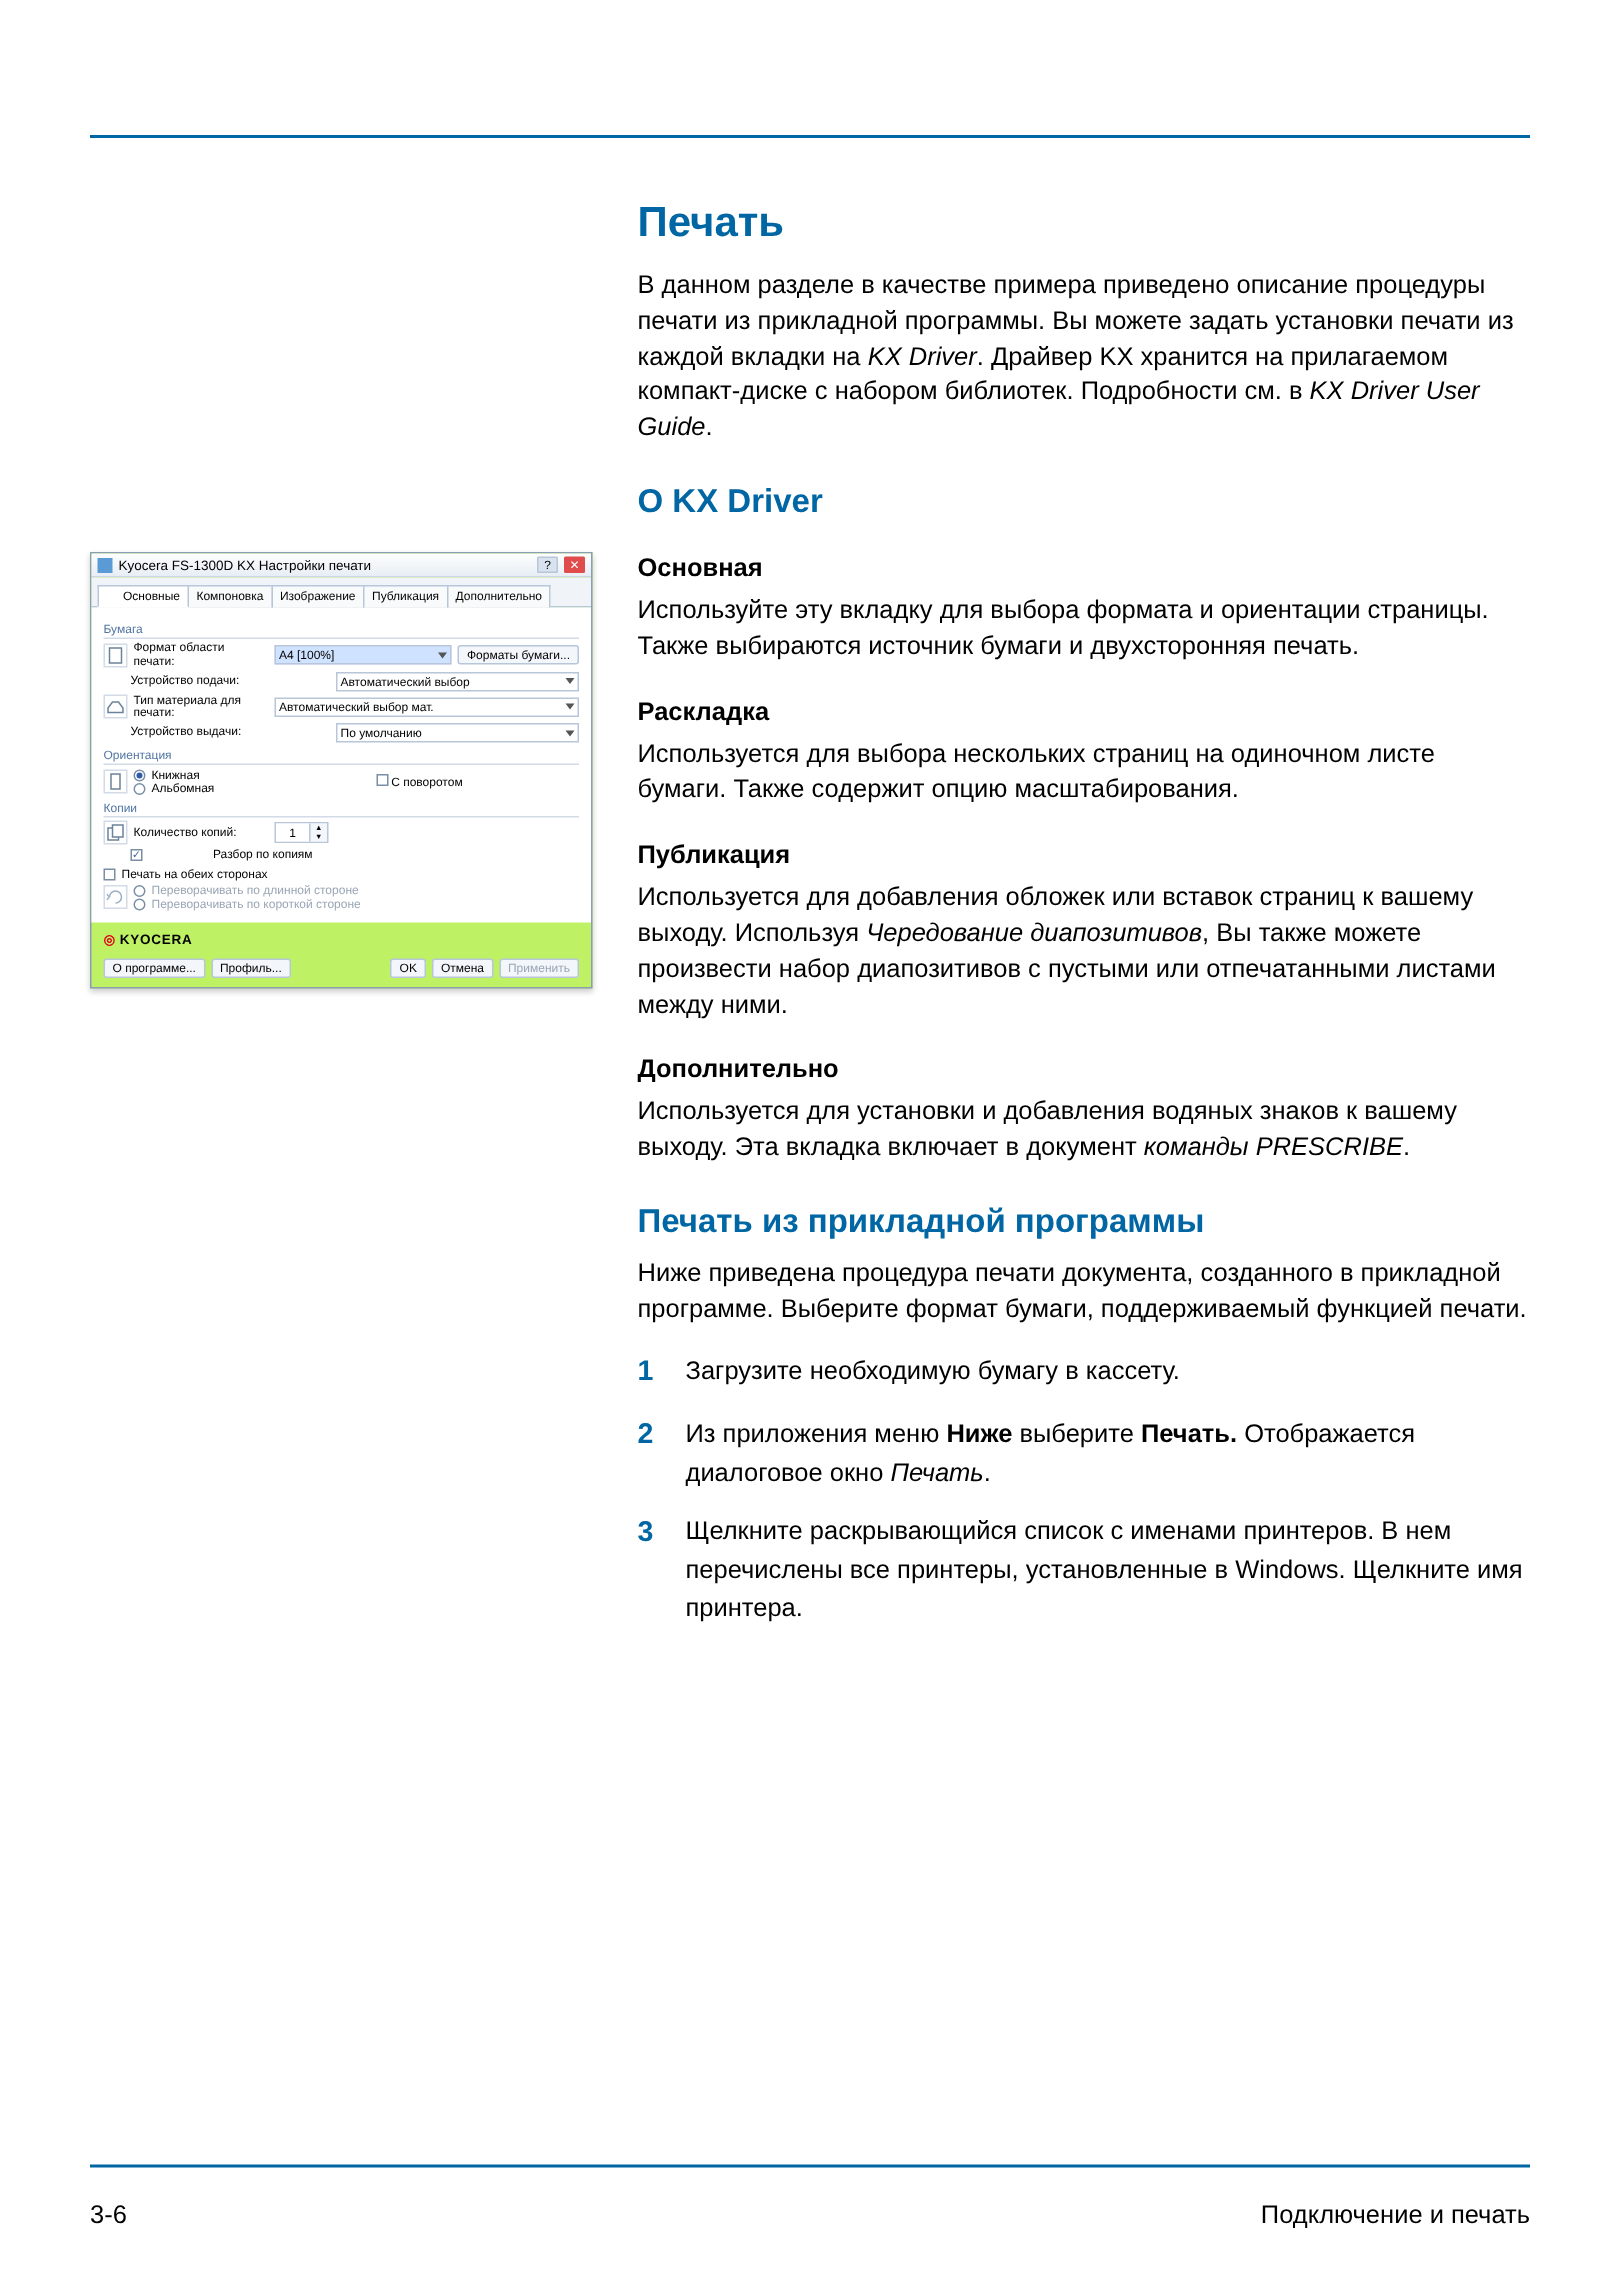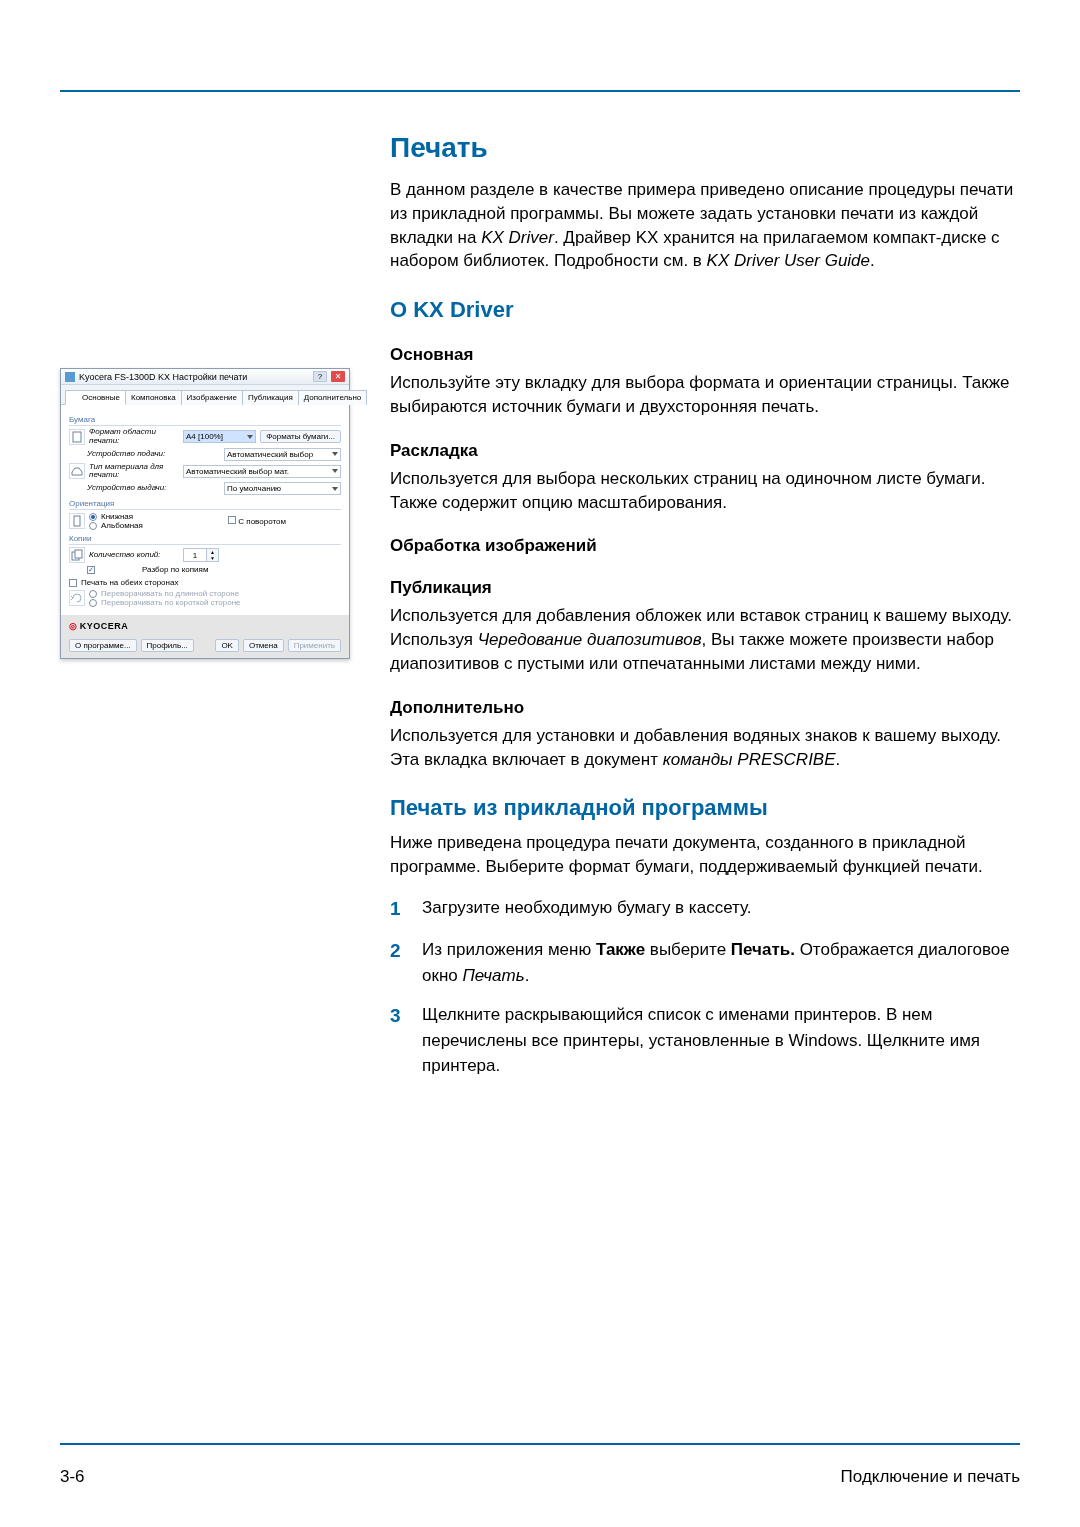--- a/index.html
+++ b/index.html
@@ -103,24 +103,24 @@
     border-top: 2px solid #0066a4;
     position: absolute;
     bottom: 82px;
     left: 60px;
     right: 60px;
   }
 
   
   .dialog {
     border: 1px solid #8a9db3;
-    background: #e5e5e5;
+    background: #bef264;
     font-size: 9px;
     color: #000;
-    width: 290px;
+    width: 335px;
     padding-bottom: 6px;
     box-shadow: 0 2px 4px rgba(0,0,0,0.2);
   }
   .dlg-titlebar {
     height: 16px;
     background: linear-gradient(#fdfefe,#e8eef5);
     border-bottom: 1px solid #ccd6e2;
     display: flex;
     align-items: center;
     padding: 0 4px;
@@ -198,21 +198,20 @@
   }
   .icon-box {
     width: 16px; height: 16px;
     border: 1px solid #d2dbe7;
     display:flex;align-items:center;justify-content:center;
   }
   .lbl {
     flex: 0 0 90px;
     font-size: 8px;
     line-height: 1.1;
-    font-style: italic;
   }
   .sel {
     flex: 1;
     border: 1px solid #b7c6d9;
     background: #fff;
     padding: 1px 2px;
     display:flex;
     justify-content: space-between;
     align-items: center;
     font-size: 8px;
@@ -440,21 +439,20 @@
     </p>
 
     <h2 class="section">О KX Driver</h2>
 
     <div class="subh">Основная</div>
     <p class="body">Используйте эту вкладку для выбора формата и ориентации страницы. Также выбираются источник бумаги и двухсторонняя печать.</p>
 
     <div class="subh">Раскладка</div>
     <p class="body">Используется для выбора нескольких страниц на одиночном листе бумаги. Также содержит опцию масштабирования.</p>
 
-    <div class="subh">Обработка изображений</div>
 
     <div class="subh">Публикация</div>
     <p class="body">
       <span>Используется для добавления обложек или вставок страниц к вашему выходу. Используя </span><span class="italic">Чередование диапозитивов</span><span>, Вы также можете произвести набор диапозитивов с пустыми или отпечатанными листами между ними.</span>
     </p>
 
     <div class="subh">Дополнительно</div>
     <p class="body">
       <span>Используется для установки и добавления водяных знаков к вашему выходу. Эта вкладка включает в документ </span><span class="italic">команды PRESCRIBE</span><span>.</span>
     </p>
@@ -464,21 +462,21 @@
 
 
     <ol class="steps">
       <li>
         <span class="num">1</span>
         <span>Загрузите необходимую бумагу в кассету.</span>
       </li>
       <li>
         <span class="num">2</span>
         <span>
-          <span>Из приложения меню </span><span class="bold">Также</span><span> выберите </span><span class="bold">Печать.</span><span> Отображается диалоговое окно </span><span class="italic">Печать</span><span>.</span>
+          <span>Из приложения меню </span><span class="bold">Ниже</span><span> выберите </span><span class="bold">Печать.</span><span> Отображается диалоговое окно </span><span class="italic">Печать</span><span>.</span>
         </span>
       </li>
       <li>
         <span class="num">3</span>
         <span>Щелкните раскрывающийся список с именами принтеров. В нем перечислены все принтеры, установленные в Windows. Щелкните имя принтера.</span>
       </li>
     </ol>
 
   </div>
 </div>

